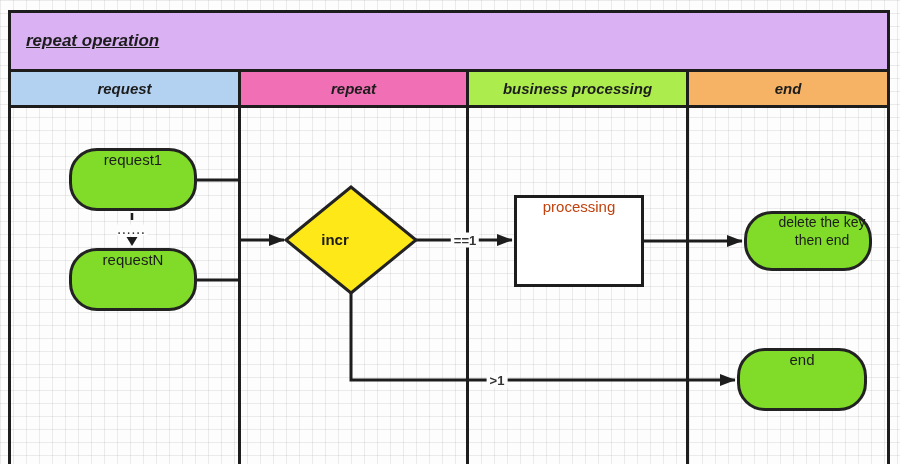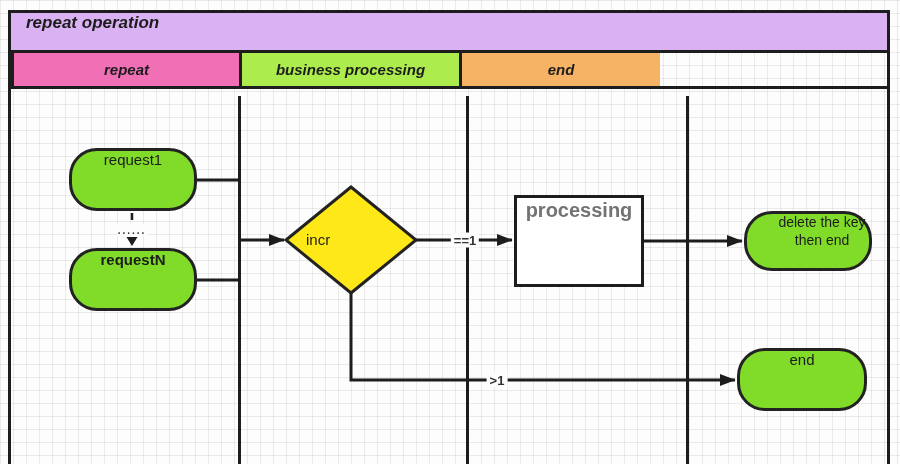--- a/index.html
+++ b/index.html
@@ -16,24 +16,24 @@
     color:#1c1c1c;
   }
   
   .pool{
     position:absolute; left:8px; top:10px;
     width:876px; height:451px;
     border:3px solid #1d1d1d; border-bottom:none;
     z-index:1;
   }
   .title-bar{
-    height:40px; background:#DAB2F3;
+    height:59px; background:#DAB2F3;
     border-bottom:3px solid #1d1d1d;
-    display:flex; 
-    padding-left:15px; box-sizing:border-box;
+    display:flex; align-items:center;
+    padding-left:15px; box-sizing:border-box;text-decoration:underline;
   }
   .title-bar span{
     font-size:17px; font-weight:bold; font-style:italic;
   }
   .lane-headers{
     display:flex; height:33px;
     border-bottom:3px solid #1d1d1d;
   }
   .lane-header{
     display:flex; align-items:center; justify-content:center;
@@ -60,30 +60,30 @@
     display:flex; align-items:flex-start; justify-content:center;
     text-align:center; box-sizing:border-box;
     font-size:15px; line-height:1.25;
   }
   .stadium{
     background:#80DC28; border:3px solid #222;
     border-radius:28px;
   }
   .rect{
     background:#ffffff; border:3px solid #1d1d1d;
-    font-size:20px; color:#737373;font-weight:bold;
+    font-size:15px; color:#c2410c;
   }
   .node-request1{ left:69px;  top:148px; width:128px; height:63px; }
-  .node-requestN{ left:69px;  top:248px; width:128px; height:63px;font-weight:bold; }
+  .node-requestN{ left:69px;  top:248px; width:128px; height:63px; }
   .node-processing{ left:514px; top:195px; width:130px; height:92px; }
   .node-delete{ left:744px; top:211px; width:128px; height:60px; font-size:14px; }
   .node-end{ left:737px; top:348px; width:130px; height:63px; }
   .node-incr-label{
-    position:absolute; left:306px; top:231px; width:90px;
-    z-index:3; font-size:15px;
+    position:absolute; left:290px; top:231px; width:90px;
+    text-align:center; z-index:3; font-size:15px;font-weight:bold;
   }
   .delete-text{ width:100px;margin-left:28px; }
   
   .edge-label{
     position:absolute; z-index:4;
     transform:translate(-50%,-50%);
     background:#fdfdfd; padding:0 3px;
     font-size:13px; font-weight:bold; color:#333;
   }
   .lbl-eq1{ left:465px; top:240px; }
@@ -97,20 +97,23 @@
 </head>
 <body>
 
 <div class="screen">
 
   <div class="pool">
     <div class="title-bar">
       <span>repeat operation</span>
     </div>
     <div class="lane-headers">
+      <div class="lane-header lane-request">
+        <span>request</span>
+      </div>
       <div class="lh-divider"></div>
       <div class="lane-header lane-insert">
         <span>repeat</span>
       </div>
       <div class="lh-divider"></div>
       <div class="lane-header lane-business">
         <span>business processing</span>
       </div>
       <div class="lh-divider"></div>
       <div class="lane-header lane-end">

